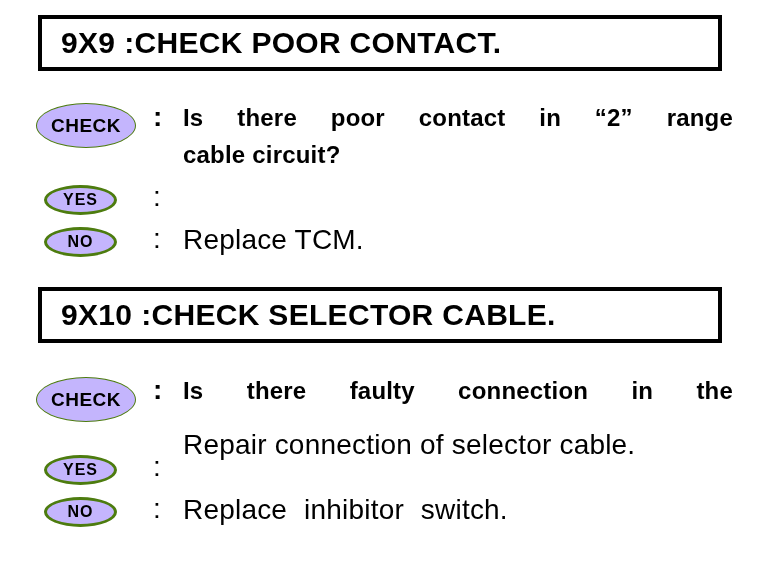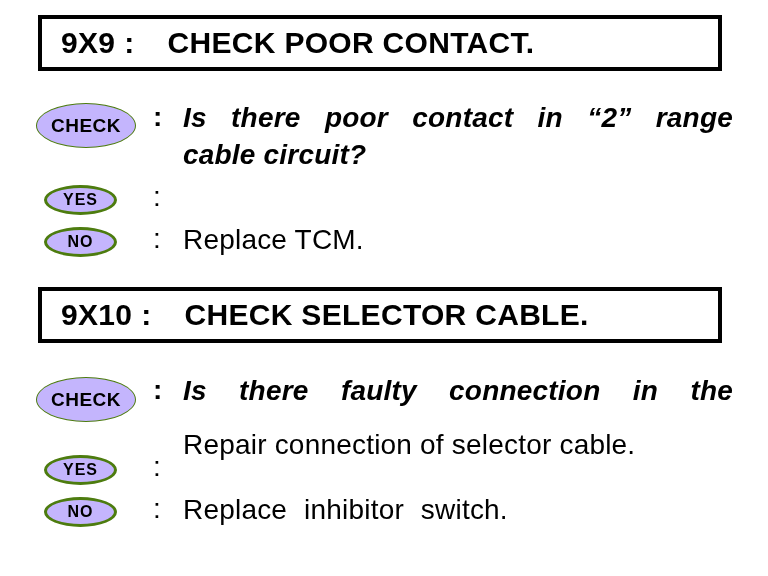--- a/index.html
+++ b/index.html
@@ -26,21 +26,21 @@
     border: 4px solid #000;
     display: flex;
     align-items: center;
     font-weight: bold;
     font-size: 30px;
     letter-spacing: 0.3px;
     white-space: nowrap;
   }
   .step-header .id   { margin-left: 19px; }
   .step-header .sep  { margin-left: 9px; }
-  .step-header .title{ margin-left: 33px; }
+  .step-header .title{ }
   .hdr-1 { top: 15px; }
   .hdr-2 { top: 287px; }
 
   
   .oval {
     position: absolute;
     border: 1px solid #4d7c0f;
     border-radius: 50%;
     display: flex;
     align-items: center;
@@ -74,23 +74,22 @@
     font-weight: bold;
   }
   .colon.q { font-weight: bold; }
   .colon.a { font-weight: normal; }
 
   
   .question {
     position: absolute;
     left: 183px;
     width: 550px;
-    font-size: 28px;
+    font-size: 24px;
     font-weight: bold;
-    font-style: italic;
     line-height: 37px;
     letter-spacing: 0.2px;
   }
   .question .l1 {
     text-align: justify;
     text-align-last: justify;
   }
 
   
   .action {

